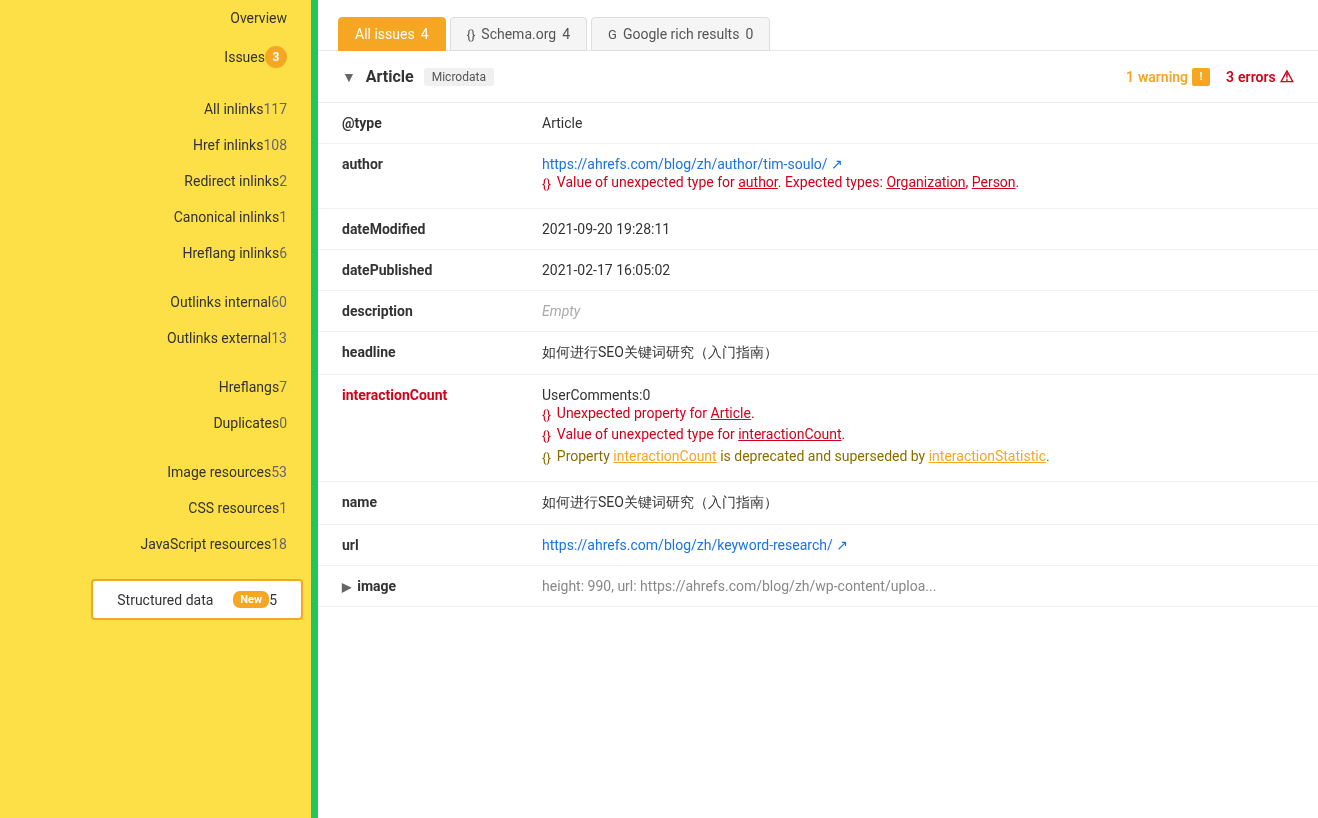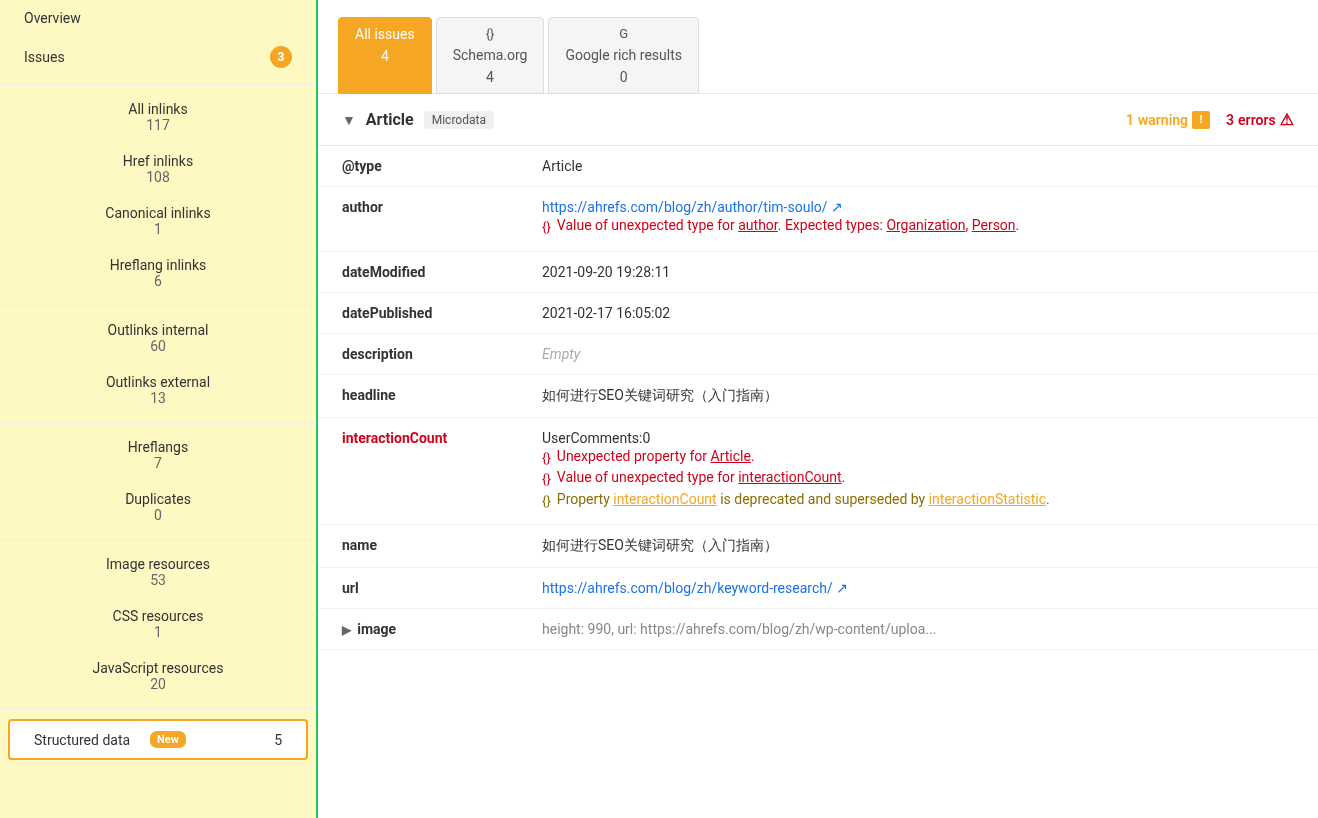--- a/index.html
+++ b/index.html
@@ -2,36 +2,36 @@
 <html><head>
   <meta charset="utf-8">
   <style>
     * { box-sizing: border-box; margin: 0; padding: 0; }
     body { font-family: -apple-system, BlinkMacSystemFont, 'Segoe UI', Roboto, sans-serif; font-size: 14px; color: #333; background: #fff; display: flex; height: 818px; overflow: hidden; }
 
     
     #sidebar {
       width: 318px;
       min-width: 318px;
-      background: #fef9c3;
-      border-right: 2px solid #22c55e;
+      background: #fde047;
+      border-right: 7px solid #22c55e;
       display: flex;
       flex-direction: column;
       overflow-y: auto;
       padding-bottom: 20px;
+      align-items: flex-end;
     }
     .sidebar-item {
       display: flex;
       align-items: center;
       justify-content: space-between;
       padding: 10px 24px;
       cursor: pointer;
       color: #333;
       font-size: 14px;
-      flex-direction: column;
     }
     .sidebar-item .label { flex: 1; }
     .sidebar-item .count { color: #666; font-size: 14px; }
     .sidebar-divider { border: none; border-top: 1px solid #eee; margin: 6px 0; }
     .sidebar-badge {
       background: #f5a623;
       color: #fff;
       border-radius: 50%;
       width: 22px;
       height: 22px;
@@ -97,21 +97,20 @@
       border-radius: 4px 4px 0 0;
       cursor: pointer;
       font-size: 14px;
       background: #f5f5f5;
       color: #555;
       display: flex;
       align-items: center;
       gap: 6px;
       position: relative;
       bottom: -1px;
-      flex-direction: column;
     }
     .tab.active {
       background: #f5a623;
       color: #fff;
       border-color: #f5a623;
     }
     .tab .tab-icon { font-size: 13px; }
 
     
     .content {
@@ -204,20 +203,24 @@
   <hr class="sidebar-divider">
   <div class="sidebar-item">
     <span class="label">All inlinks</span>
     <span class="count">117</span>
   </div>
   <div class="sidebar-item">
     <span class="label">Href inlinks</span>
     <span class="count">108</span>
   </div>
   <div class="sidebar-item">
+    <span class="label">Redirect inlinks</span>
+    <span class="count">2</span>
+  </div>
+  <div class="sidebar-item">
     <span class="label">Canonical inlinks</span>
     <span class="count">1</span>
   </div>
   <div class="sidebar-item">
     <span class="label">Hreflang inlinks</span>
     <span class="count">6</span>
   </div>
   <hr class="sidebar-divider">
   <div class="sidebar-item">
     <span class="label">Outlinks internal</span>
@@ -240,21 +243,21 @@
   <div class="sidebar-item">
     <span class="label">Image resources</span>
     <span class="count">53</span>
   </div>
   <div class="sidebar-item">
     <span class="label">CSS resources</span>
     <span class="count">1</span>
   </div>
   <div class="sidebar-item">
     <span class="label">JavaScript resources</span>
-    <span class="count">20</span>
+    <span class="count">18</span>
   </div>
   <hr class="sidebar-divider">
   <div class="structured-data-item">
     <div class="left">
       <span>Structured data</span>
       <span class="new-badge">New</span>
     </div>
     <span>5</span>
   </div>
 </div>

